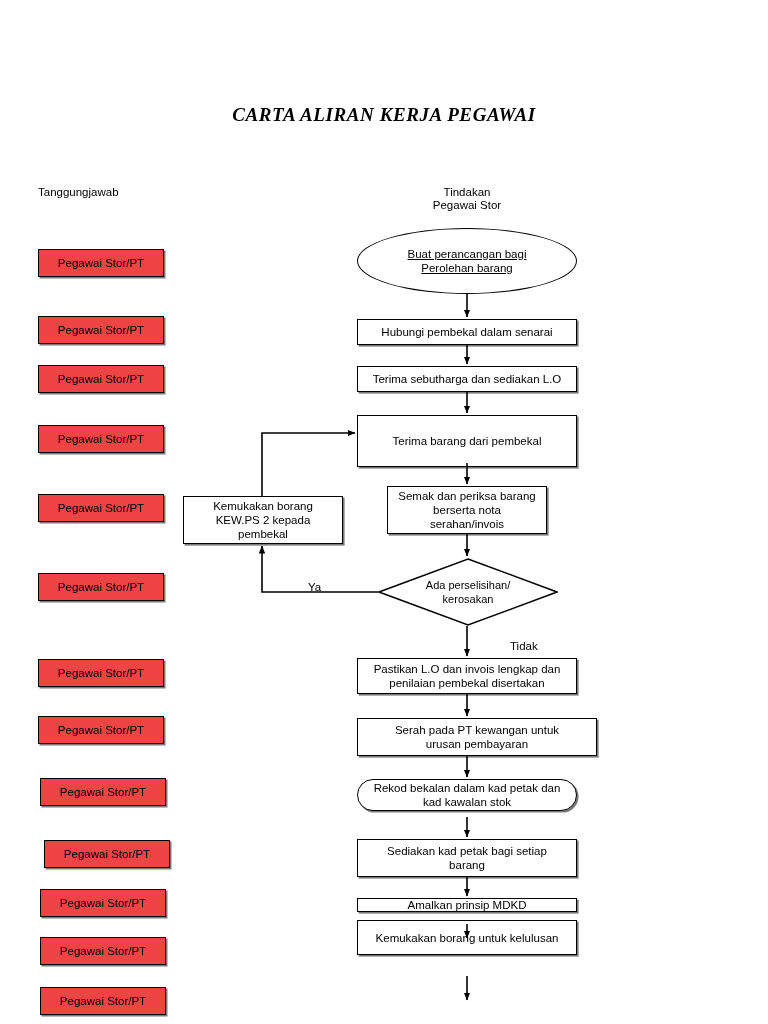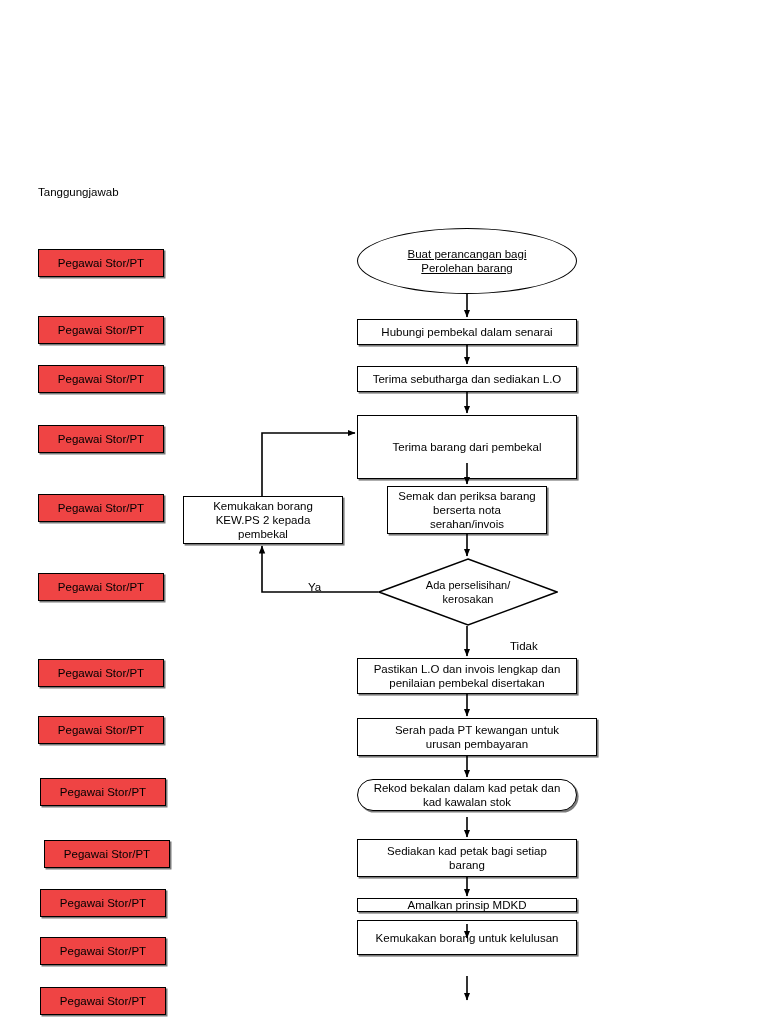--- a/index.html
+++ b/index.html
@@ -114,23 +114,26 @@
     width: 768px;
     height: 1024px;
     pointer-events: none;
   }
 </style>
 </head>
 <body>
 
 <div id="page">
 
+  <div class="title">CARTA ALIRAN KERJA PEGAWAI</div>
 
   <div class="col-head" style="left:38px; top:186px; width:160px; text-align:left;">Tanggungjawab</div>
 
+  <div class="col-head" style="left:382px; top:186px; width:170px;">Tindakan
+Pegawai Stor</div>
 
   <div id="resp-column">
       <div class="resp-box" style="left: 38px; top: 249px; width: 126px; height: 28px;">
         <span>Pegawai Stor/PT</span>
       </div>
       <div class="resp-box" style="left: 38px; top: 316px; width: 126px; height: 28px;">
         <span>Pegawai Stor/PT</span>
       </div>
       <div class="resp-box" style="left: 38px; top: 365px; width: 126px; height: 28px;">
         <span>Pegawai Stor/PT</span>
@@ -165,21 +168,21 @@
       <div class="resp-box" style="left: 40px; top: 987px; width: 126px; height: 28px;">
         <span>Pegawai Stor/PT</span>
       </div>
     </div>
 
   <div id="flow-column">
       <div class="ellipse-box" style="left: 357px; top: 228px; width: 220px; height: 66px;"><span>Buat perancangan bagi
 Perolehan barang</span></div>
       <div class="proc-box" style="left: 357px; top: 319px; width: 220px; height: 26px;"><span>Hubungi pembekal dalam senarai</span></div>
       <div class="proc-box" style="left: 357px; top: 366px; width: 220px; height: 26px;"><span>Terima sebutharga dan sediakan L.O</span></div>
-      <div class="proc-box" style="left: 357px; top: 415px; width: 220px; height: 64px;"><span>Terima barang dari pembekal</span></div>
+      <div class="proc-box" style="left: 357px; top: 415px; width: 220px; height: 52px;"><span>Terima barang dari pembekal</span></div>
       <div class="proc-box" style="left: 387px; top: 486px; width: 160px; height: 48px;"><span>Semak dan periksa barang
 berserta nota
 serahan/invois</span></div>
       <div class="diamond-wrap" style="left: 378px; top: 558px; width: 180px; height: 68px;">
         <svg width="180" height="68">
           <polygon points="90,1 179,34 90,67 1,34" fill="#fff" stroke="#000" stroke-width="1.4"></polygon>
         </svg>
         <div class="diamond-label">Ada perselisihan/
 kerosakan</div>
       </div>

